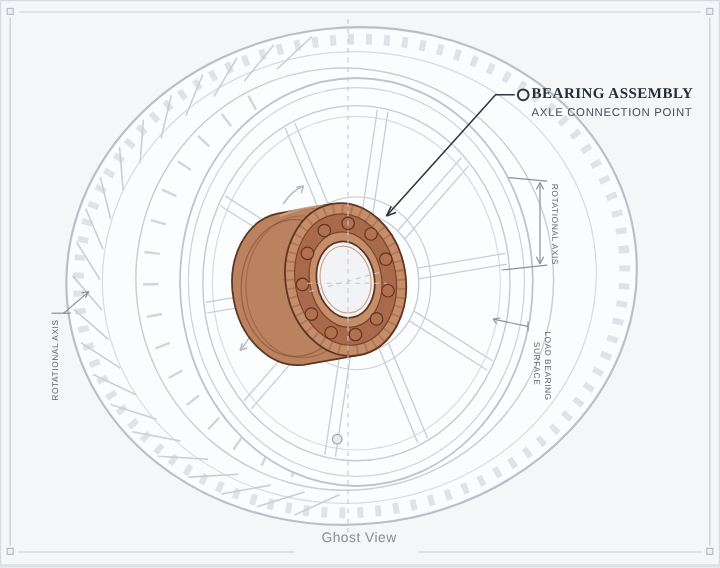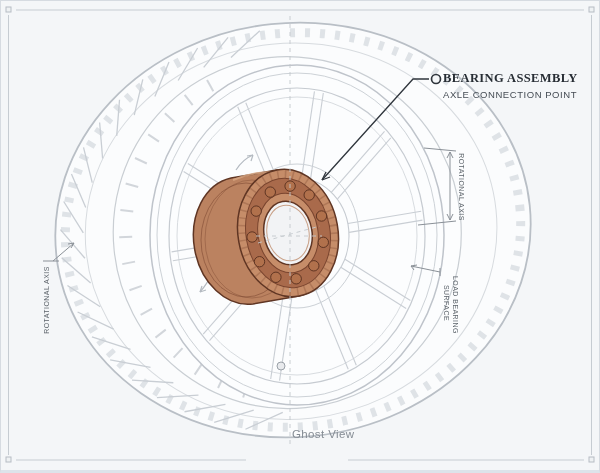--- a/index.html
+++ b/index.html
@@ -35,23 +35,23 @@
   }
   .dim-load{
     left:459px;top:276px;width:54px;height:18px;
     transform:rotate(90deg);transform-origin:top left;
   }
   .dim-left{
     left:43px;top:335px;width:70px;height:10px;
     transform:rotate(-90deg);transform-origin:top left;
   }
   .footer-label{
-    left:50%;top:428px;transform:translateX(-51%);
+    left:50%;top:443px;transform:translateX(-51%);
     font-size:11.5px;letter-spacing:.4px;color:#858c94;
-    background:transparent;padding:0 8px;margin-left:24px;
+    background:transparent;padding:0 8px;
   }
 </style>
 </head>
 <body>
 
 <div class="sheet"></div>
 
 <svg class="illu" width="600" height="473" viewBox="0 0 600 473">
 
   <g stroke="#c6ccd2" stroke-width="1" fill="none">

